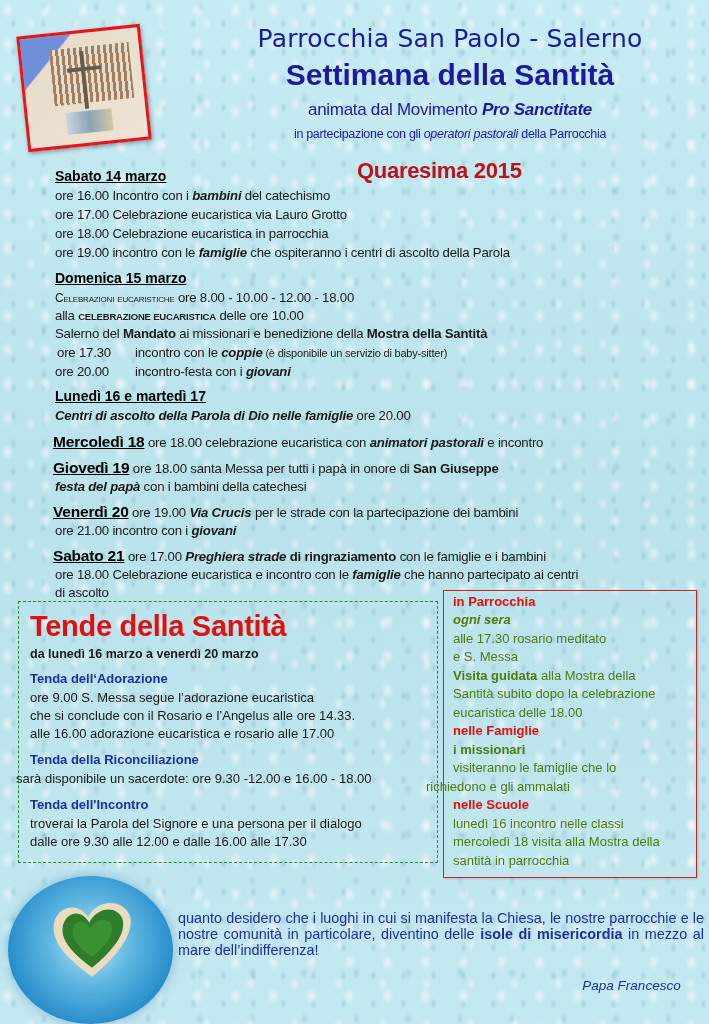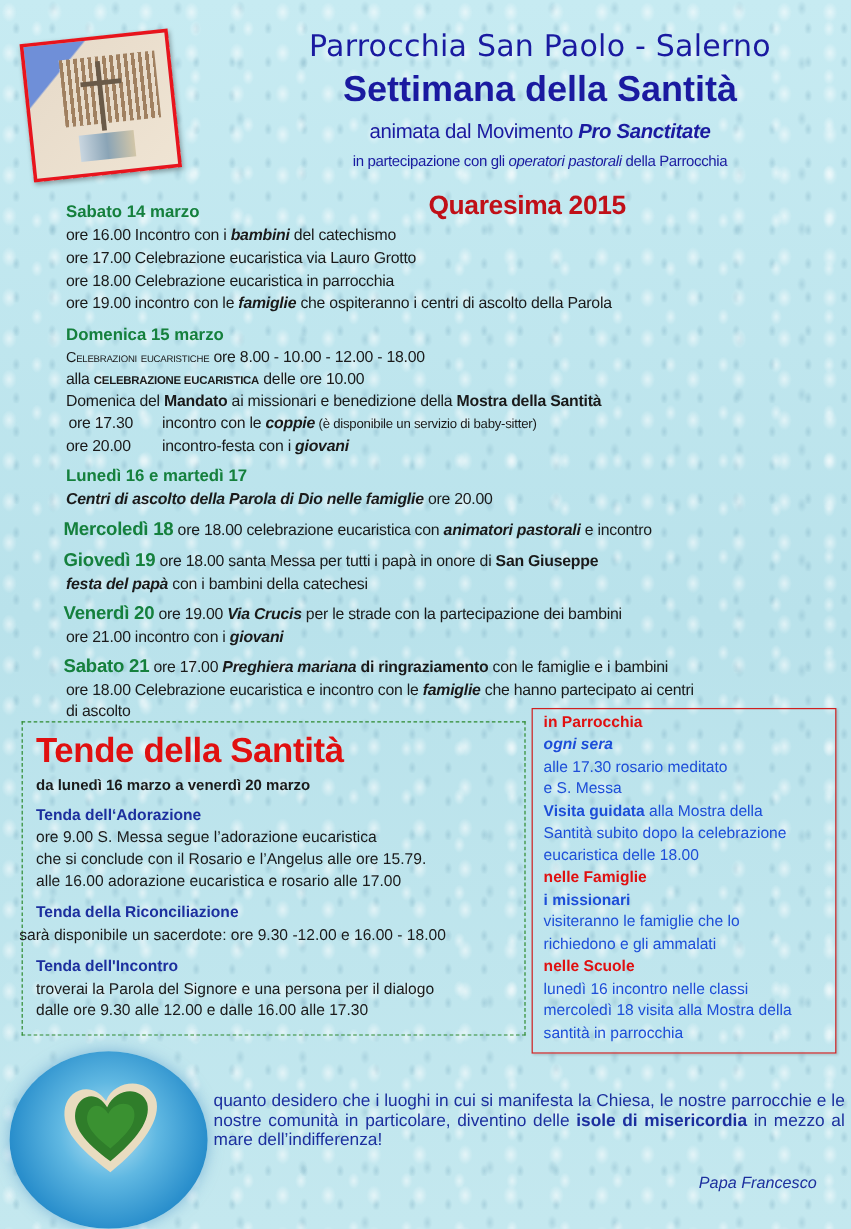--- a/index.html
+++ b/index.html
@@ -36,21 +36,21 @@
     background:linear-gradient(90deg,#c9d6e0,#8aa4b6,#d2c6a8);
   }
   .title1 { left:220px; top:24px; width:460px; text-align:center; font-family:"DejaVu Sans",sans-serif; font-size:25px; color:#1a1aa0; letter-spacing:0.2px; }
   .title2 { left:220px; top:58px; width:460px; text-align:center; font-size:30px; font-weight:bold; color:#1a1aa0; }
   .sub1 { left:220px; top:100px; width:460px; text-align:center; font-size:17px; color:#1a1aa0; letter-spacing:-0.3px;}
   .sub2 { left:220px; top:127px; width:460px; text-align:center; font-size:12.5px; color:#1a1aa0; letter-spacing:-0.3px;}
   .quaresima { left:357px; top:158px; font-size:22px; font-weight:bold; color:#c01018; letter-spacing:-0.3px;}
 
   
   .line { font-size:13.2px; color:#1a1a1a; white-space:nowrap; line-height:19px; letter-spacing:-0.2px;}
-  .dayhead { font-size:14px; font-weight:bold; color:#15803d; white-space:nowrap; }
+  .dayhead { font-size:14px; font-weight:bold; color:#000000; white-space:nowrap;text-decoration:underline; }
   .dayhead.big { font-size:15.5px; }
   .sc { font-variant:small-caps; font-size:12px; }
   .sc-b { font-size:9.5px; font-weight:bold; text-transform:uppercase; }
   .tab { display:inline-block; width:78px; }
 
   
   .greenbox {
     left:18px; top:601px; width:418px; height:260px;
     border:1.5px dashed #2e8a2e;
   }
@@ -58,21 +58,21 @@
   .tende-sub { left:30px; top:647px; font-size:12.5px; font-weight:bold; color:#1a1a1a; }
   .tenda-h { font-size:13px; font-weight:bold; color:#1c2f9e; white-space:nowrap; }
   .tenda-l { font-size:13px; color:#1a1a1a; white-space:nowrap; line-height:18px; }
 
   
   .redbox {
     left:443px; top:590px; width:252px; height:286px;
     border:1.5px solid #d02020;
     box-shadow:1px 1px 2px rgba(0,0,0,0.15);
   }
-  .rl { font-size:13px; color:#1d4ed8; white-space:nowrap; line-height:18.4px; }
+  .rl { font-size:13px; color:#4d7c0f; white-space:nowrap; line-height:18.4px; }
   .rl.hr { color:#e01010; font-weight:bold; }
   .rl.b { font-weight:bold; }
 
   
   .island {
     left:8px; top:876px; width:165px; height:148px; border-radius:50%;
     background:radial-gradient(circle at 50% 45%, #bfe8f5 0%, #60b8e2 35%, #2a8fcc 70%, #1c6fb0 100%);
     box-shadow:0 0 12px rgba(80,150,200,0.6);
   }
   .heart-wrap { position:absolute; left:38px; top:18px; width:92px; height:90px; }
@@ -98,67 +98,67 @@
 
 <div class="abs dayhead" style="left:55px;top:168px;">Sabato 14 marzo</div>
 <div class="abs line" style="left:55px;top:186px;"><span>ore 16.00 Incontro con i </span><b><i>bambini</i></b><span> del catechismo</span></div>
 <div class="abs line" style="left:55px;top:205px;">ore 17.00 Celebrazione eucaristica via Lauro Grotto</div>
 <div class="abs line" style="left:55px;top:224px;">ore 18.00 Celebrazione eucaristica in parrocchia</div>
 <div class="abs line" style="left:55px;top:243px;"><span>ore 19.00 incontro con le </span><b><i>famiglie</i></b><span> che ospiteranno i centri di ascolto della Parola</span></div>
 
 <div class="abs dayhead" style="left:55px;top:270px;">Domenica 15 marzo</div>
 <div class="abs line" style="left:55px;top:288px;"><span class="sc">Celebrazioni eucaristiche</span><span> ore 8.00 - 10.00 - 12.00 - 18.00</span></div>
 <div class="abs line" style="left:55px;top:306px;"><span>alla </span><span class="sc-b">celebrazione eucaristica</span><span> delle ore 10.00</span></div>
-<div class="abs line" style="left:55px;top:324px;"><span>Domenica del </span><b>Mandato</b><span> ai missionari e benedizione della </span><b>Mostra della Santità</b></div>
+<div class="abs line" style="left:55px;top:324px;"><span>Salerno del </span><b>Mandato</b><span> ai missionari e benedizione della </span><b>Mostra della Santità</b></div>
 <div class="abs line" style="left:57px;top:343px;"><span class="tab">ore 17.30</span><span>incontro con le </span><b><i>coppie</i></b><span style="font-size:11px"> (è disponibile un servizio di baby-sitter)</span></div>
 <div class="abs line" style="left:55px;top:362px;"><span class="tab" style="width:80px">ore 20.00</span><span>incontro-festa con i </span><b><i>giovani</i></b></div>
 
 <div class="abs dayhead" style="left:55px;top:388px;">Lunedì 16 e martedì 17</div>
 <div class="abs line" style="left:55px;top:406px;"><b><i>Centri di ascolto della Parola di Dio nelle famiglie</i></b><span> ore 20.00</span></div>
 
 <div class="abs line" style="left:53px;top:432px;"><span class="dayhead big">Mercoledì 18</span><span> ore 18.00 celebrazione eucaristica con </span><b><i>animatori pastorali</i></b><span> e incontro</span></div>
 
 <div class="abs line" style="left:53px;top:458px;"><span class="dayhead big">Giovedì 19</span><span> ore 18.00 santa Messa per tutti i papà in onore di </span><b>San Giuseppe</b></div>
 <div class="abs line" style="left:55px;top:477px;"><b><i>festa del papà</i></b><span> con i bambini della catechesi</span></div>
 
 <div class="abs line" style="left:53px;top:502px;"><span class="dayhead big">Venerdì 20</span><span> ore 19.00 </span><b><i>Via Crucis</i></b><span> per le strade con la partecipazione dei bambini</span></div>
 <div class="abs line" style="left:55px;top:521px;"><span>ore 21.00 incontro con i </span><b><i>giovani</i></b></div>
 
-<div class="abs line" style="left:53px;top:546px;"><span class="dayhead big">Sabato 21</span><span> ore 17.00 </span><b><i>Preghiera mariana</i></b><b> di ringraziamento</b><span> con le famiglie e i bambini</span></div>
+<div class="abs line" style="left:53px;top:546px;"><span class="dayhead big">Sabato 21</span><span> ore 17.00 </span><b><i>Preghiera strade</i></b><b> di ringraziamento</b><span> con le famiglie e i bambini</span></div>
 <div class="abs line" style="left:55px;top:565px;"><span>ore 18.00 Celebrazione eucaristica e incontro con le </span><b><i>famiglie</i></b><span> che hanno partecipato ai centri</span></div>
 <div class="abs line" style="left:55px;top:583px;">di ascolto</div>
 
 <div class="abs greenbox"></div>
 <div class="abs tende-title">Tende della Santità</div>
 <div class="abs tende-sub">da lunedì 16 marzo a venerdì 20 marzo</div>
 
 <div class="abs tenda-h" style="left:30px;top:671px;">Tenda dell‘Adorazione</div>
 <div class="abs tenda-l" style="left:30px;top:689px;">ore 9.00 S. Messa segue l’adorazione eucaristica</div>
-<div class="abs tenda-l" style="left:30px;top:707px;">che si conclude con il Rosario e l’Angelus alle ore 15.79.</div>
+<div class="abs tenda-l" style="left:30px;top:707px;">che si conclude con il Rosario e l’Angelus alle ore 14.33.</div>
 <div class="abs tenda-l" style="left:30px;top:725px;">alle 16.00 adorazione eucaristica e rosario alle 17.00</div>
 
 <div class="abs tenda-h" style="left:30px;top:752px;">Tenda della Riconciliazione</div>
 <div class="abs tenda-l" style="left:16px;top:770px;">sarà disponibile un sacerdote: ore 9.30 -12.00 e 16.00 - 18.00</div>
 
 <div class="abs tenda-h" style="left:30px;top:797px;">Tenda dell'Incontro</div>
 <div class="abs tenda-l" style="left:30px;top:815px;">troverai la Parola del Signore e una persona per il dialogo</div>
 <div class="abs tenda-l" style="left:30px;top:833px;">dalle ore 9.30 alle 12.00 e dalle 16.00 alle 17.30</div>
 
 <div class="abs redbox"></div>
 <div class="abs rl hr" style="left:453px;top:593px;">in Parrocchia</div>
 <div class="abs rl b" style="left:453px;top:611px;font-style:italic;">ogni sera</div>
 <div class="abs rl" style="left:453px;top:630px;">alle 17.30  rosario meditato</div>
 <div class="abs rl" style="left:453px;top:648px;">e S. Messa</div>
 <div class="abs rl" style="left:453px;top:667px;"><b>Visita guidata</b><span> alla Mostra della</span></div>
 <div class="abs rl" style="left:453px;top:685px;">Santità subito dopo la celebrazione</div>
 <div class="abs rl" style="left:453px;top:704px;">eucaristica delle 18.00</div>
 <div class="abs rl hr" style="left:453px;top:722px;">nelle Famiglie</div>
 <div class="abs rl b" style="left:453px;top:741px;">i missionari</div>
 <div class="abs rl" style="left:453px;top:759px;">visiteranno le famiglie che lo</div>
-<div class="abs rl" style="left:453px;top:778px;">richiedono e gli ammalati</div>
+<div class="abs rl" style="left:426px;top:778px;">richiedono e gli ammalati</div>
 <div class="abs rl hr" style="left:453px;top:796px;">nelle Scuole</div>
 <div class="abs rl" style="left:453px;top:815px;">lunedì 16 incontro nelle classi</div>
 <div class="abs rl" style="left:453px;top:833px;">mercoledì 18 visita alla Mostra della</div>
 <div class="abs rl" style="left:453px;top:852px;">santità in parrocchia</div>
 
 <div class="abs island">
   <div class="heart-wrap">
     <svg class="heart" viewBox="0 0 100 100">
       <path d="M50 92 C20 70 4 52 8 32 C12 14 34 8 46 26 C54 6 84 4 92 24 C98 42 80 68 50 92 Z" fill="#e9dcc0"></path>
       <path d="M50 82 C26 64 14 50 18 34 C22 20 38 16 47 32 C55 14 78 12 84 28 C88 44 74 62 50 82 Z" fill="#2f7d2a"></path>

